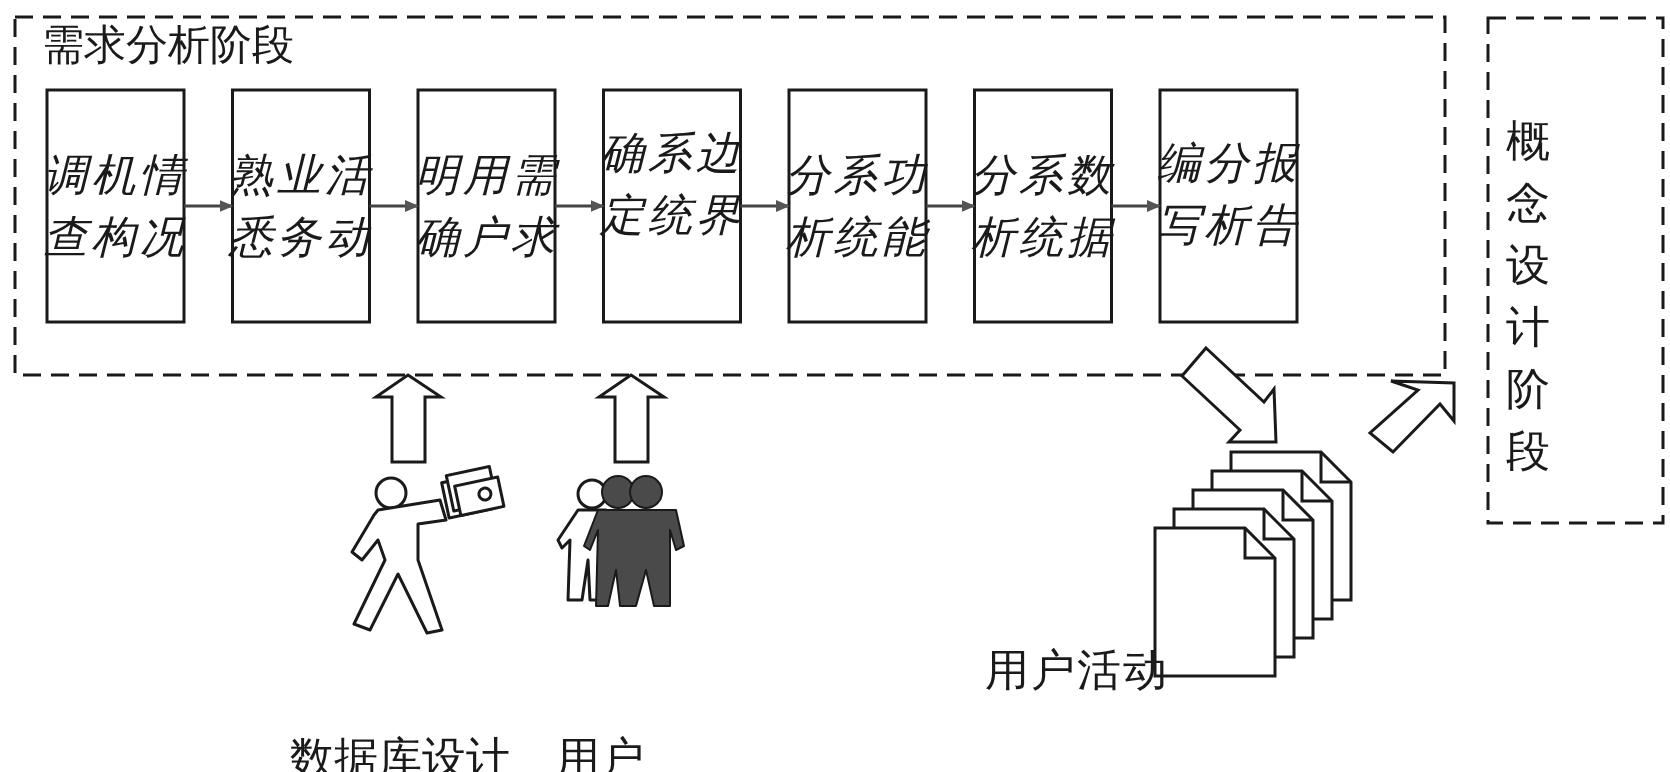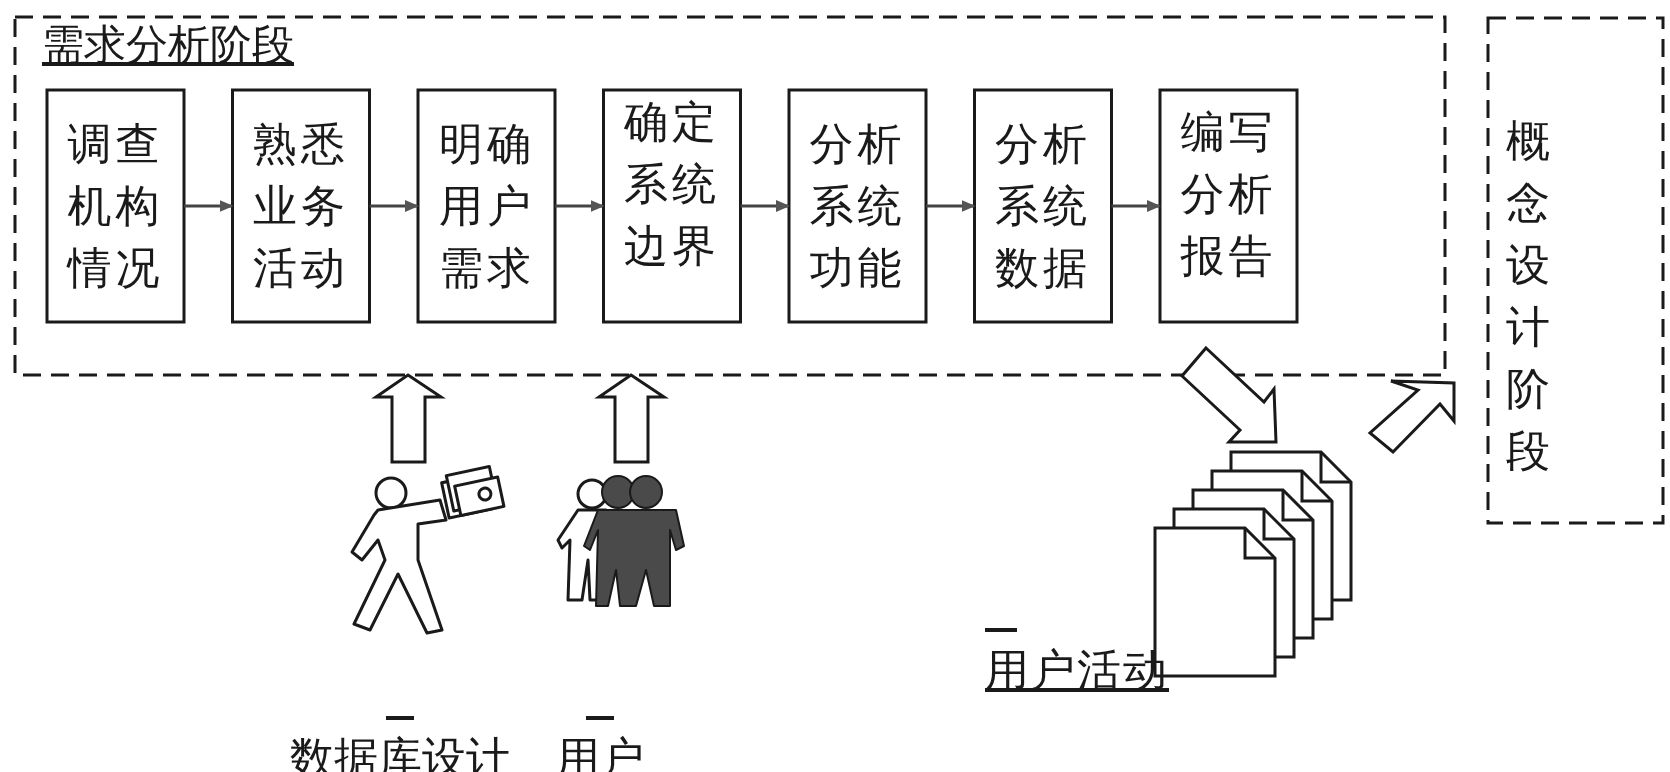--- a/index.html
+++ b/index.html
@@ -1,23 +1,23 @@
 <!DOCTYPE html>
 <html><head>
 <meta charset="utf-8">
 <style>
   html, body { margin: 0; padding: 0; background: #ffffff; }
   body { width: 1670px; height: 772px; position: relative; overflow: hidden;
          font-family: "DejaVu Sans", sans-serif; color: #1a1a1a; }
   svg.canvas { position: absolute; left: 0; top: 0; }
   .txt { position: absolute; font-family: "DejaVu Sans", sans-serif; color: #1a1a1a;
-         white-space: pre; line-height: 1; text-decoration: underline; }
+         white-space: pre; line-height: 1; }
   .phase-title { font-size: 42px; left: 42px; top: 24px; }
-  .step-text { position: absolute; display: flex; flex-direction: column; align-items: center;
-               justify-content: center; font-size: 44px; line-height: 62px; letter-spacing: 4px; }
+  .step-text { position: absolute; display: flex; flex-direction: row; align-items: center;
+               justify-content: center; font-size: 44px; line-height: 62px; letter-spacing: 4px; font-style: italic; }
   .concept-text { position: absolute; left: 1488px; top: 110px; width: 80px; display: flex;
                   flex-direction: column; align-items: center; font-size: 44px; line-height: 62px; }
   .actor-label { font-size: 44px; line-height: 60px; text-align: center; }
   .docs-label { font-size: 44px; line-height: 60px; left: 985px; top: 520px; letter-spacing: 2px; }
 </style>
 </head>
 <body>
 
 <svg class="canvas" width="1670" height="772" viewBox="0 0 1670 772">
   <defs>

